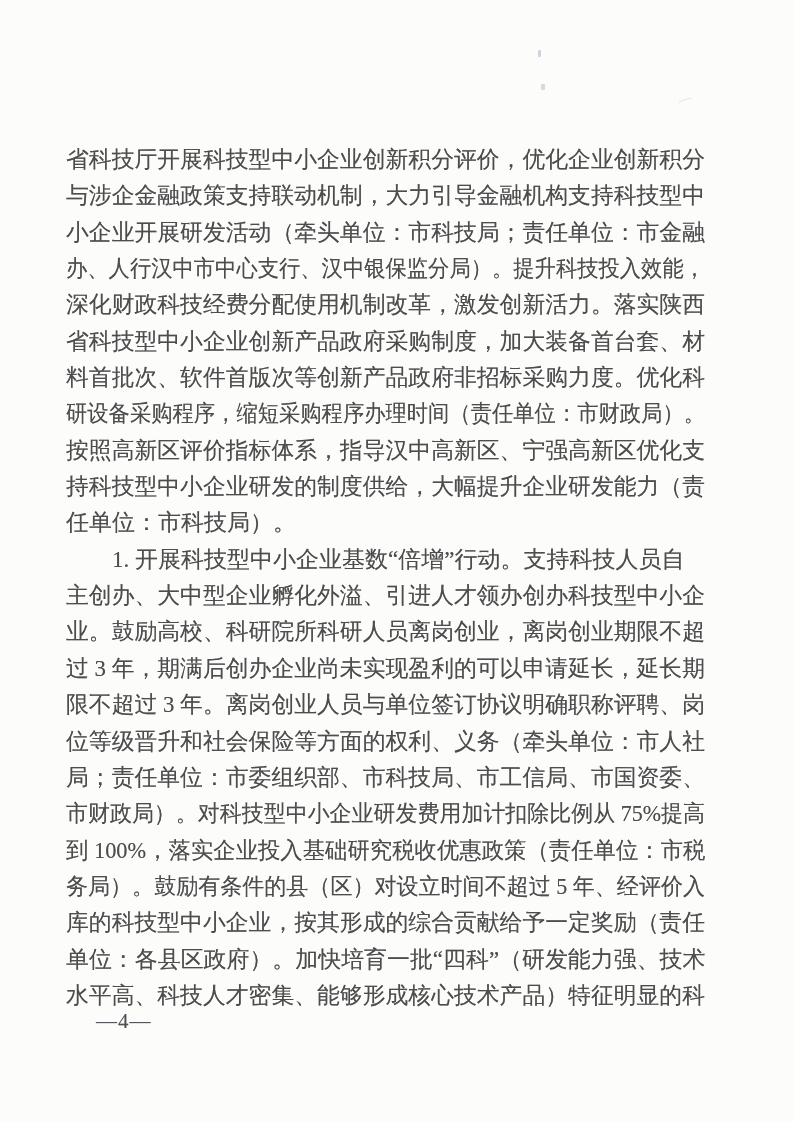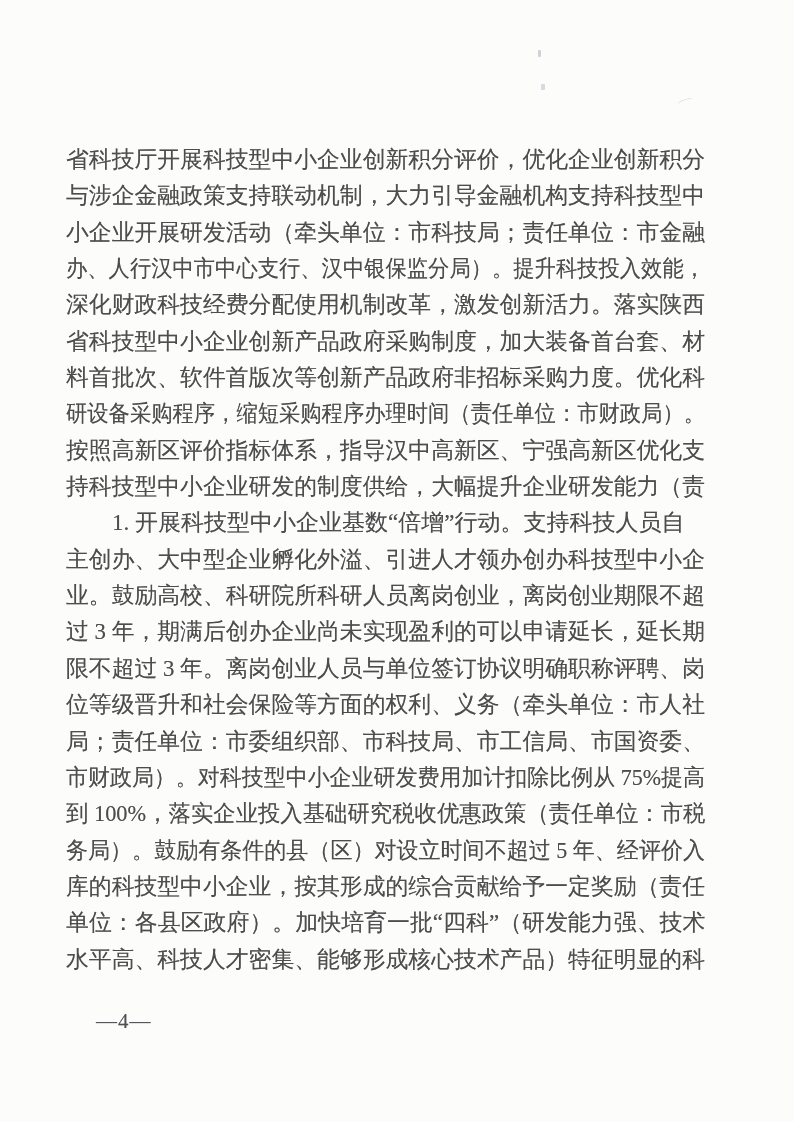--- a/index.html
+++ b/index.html
@@ -70,20 +70,21 @@
     <div class="line" style="transform-origin: 0px 50%; transform: scaleX(0.992236);">省科技厅开展科技型中小企业创新积分评价，优化企业创新积分</div>
     <div class="line" style="transform-origin: 0px 50%; transform: scaleX(0.992236);">与涉企金融政策支持联动机制，大力引导金融机构支持科技型中</div>
     <div class="line" style="transform-origin: 0px 50%; transform: scaleX(0.992236);">小企业开展研发活动（牵头单位：市科技局；责任单位：市金融</div>
     <div class="line" style="transform-origin: 0px 50%; transform: scaleX(0.926087);">办、人行汉中市中心支行、汉中银保监分局）。提升科技投入效能，</div>
     <div class="line" style="transform-origin: 0px 50%; transform: scaleX(0.992236);">深化财政科技经费分配使用机制改革，激发创新活力。落实陕西</div>
     <div class="line" style="transform-origin: 0px 50%; transform: scaleX(0.992236);">省科技型中小企业创新产品政府采购制度，加大装备首台套、材</div>
     <div class="line" style="transform-origin: 0px 50%; transform: scaleX(0.992236);">料首批次、软件首版次等创新产品政府非招标采购力度。优化科</div>
     <div class="line" style="transform-origin: 0px 50%; transform: scaleX(0.926087);">研设备采购程序，缩短采购程序办理时间（责任单位：市财政局）。</div>
     <div class="line" style="transform-origin: 0px 50%; transform: scaleX(0.992236);">按照高新区评价指标体系，指导汉中高新区、宁强高新区优化支</div>
     <div class="line" style="transform-origin: 0px 50%; transform: scaleX(0.992236);">持科技型中小企业研发的制度供给，大幅提升企业研发能力（责</div>
+    <div class="line">任单位：市科技局）。</div>
     <div class="line">　　1. 开展科技型中小企业基数“倍增”行动。支持科技人员自</div>
     <div class="line" style="transform-origin: 0px 50%; transform: scaleX(0.992236);">主创办、大中型企业孵化外溢、引进人才领办创办科技型中小企</div>
     <div class="line" style="transform-origin: 0px 50%; transform: scaleX(0.992236);">业。鼓励高校、科研院所科研人员离岗创业，离岗创业期限不超</div>
     <div class="line" style="transform-origin: 0px 50%; transform: scaleX(0.992236);">过 3 年，期满后创办企业尚未实现盈利的可以申请延长，延长期</div>
     <div class="line" style="transform-origin: 0px 50%; transform: scaleX(0.992236);">限不超过 3 年。离岗创业人员与单位签订协议明确职称评聘、岗</div>
     <div class="line" style="transform-origin: 0px 50%; transform: scaleX(0.992236);">位等级晋升和社会保险等方面的权利、义务（牵头单位：市人社</div>
     <div class="line" style="transform-origin: 0px 50%; transform: scaleX(0.992236);">局；责任单位：市委组织部、市科技局、市工信局、市国资委、</div>
     <div class="line" style="transform-origin: 0px 50%; transform: scaleX(0.955157);">市财政局）。对科技型中小企业研发费用加计扣除比例从 75%提高</div>
     <div class="line" style="transform-origin: 0px 50%; transform: scaleX(0.972603);">到 100%，落实企业投入基础研究税收优惠政策（责任单位：市税</div>
     <div class="line" style="transform-origin: 0px 50%; transform: scaleX(0.958021);">务局）。鼓励有条件的县（区）对设立时间不超过 5 年、经评价入</div>

